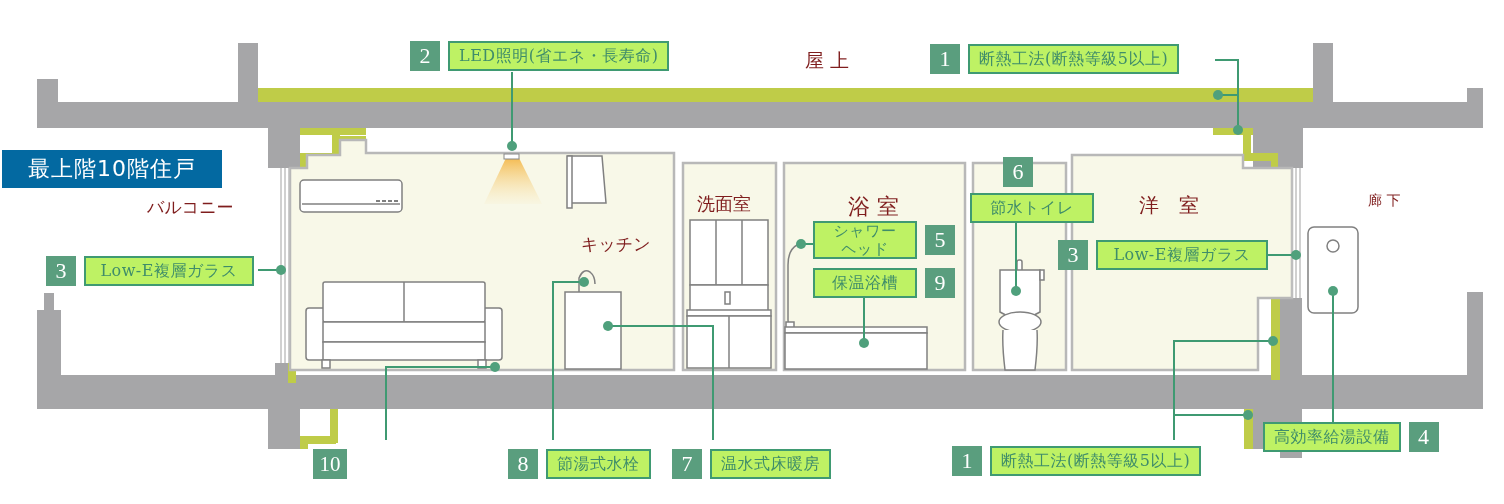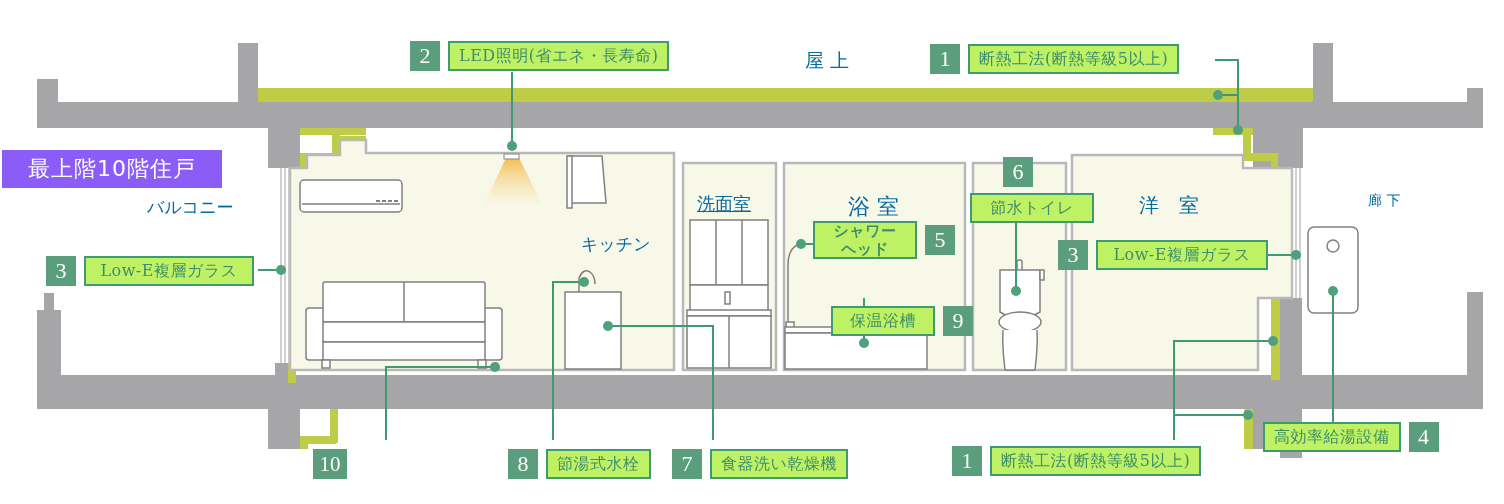--- a/index.html
+++ b/index.html
@@ -9,23 +9,23 @@
   svg.diagram { position: absolute; left: 0; top: 0; }
   .label { position: absolute; display: flex; align-items: stretch; height: 30px; }
   .num { background: #5a9e7e; color: #ffffff; width: 30px; height: 30px;
          display: flex; align-items: center; justify-content: center;
          font-size: 22px; font-family: "Liberation Serif", serif; }
   .num.wide { width: 34px; font-size: 21px; }
   .box { border: 2px solid #3f9a72; background: #bef264; color: #3f8d6a;
          height: 26px; display: flex; align-items: center; justify-content: center;
          padding: 0 9px; font-size: 16px; white-space: nowrap; letter-spacing: 0.5px; }
   .gap { width: 8px; }
-  .room { position: absolute; color: #0369a1; font-size: 17px; white-space: nowrap; }
+  .room { position: absolute; color: #7f1d1d; font-size: 17px; white-space: nowrap; }
   .title { position: absolute; left: 2px; top: 150px; width: 220px; height: 38px;
-           background: #8b5cf6; color: #ffffff; font-size: 22px;
+           background: #0369a1; color: #ffffff; font-size: 22px;
            display: flex; align-items: center; justify-content: center;
            font-family: "DejaVu Sans", "Liberation Sans", sans-serif; letter-spacing: 1px; }
   .two-line { flex-direction: column; line-height: 18px; font-size: 15px; height: 38px; padding: 0 14px; }
 </style>
 </head>
 <body>
 
 <div id="stage">
 
   <svg class="diagram" width="1504" height="504" viewBox="0 0 1504 504">
@@ -190,21 +190,21 @@
       <circle cx="1248" cy="415" r="5"></circle>
       <circle cx="1333" cy="291" r="5"></circle>
     </g>
   </svg>
 
   <div class="title">最上階10階住戸</div>
 
   <div class="room" style="left:805px;top:48px;font-size:19px;">屋 上</div>
   <div class="room" style="left:147px;top:196px;">バルコニー</div>
   <div class="room" style="left:581px;top:233px;">キッチン</div>
-  <div class="room" style="left:697px;top:192px;font-size:18px;text-decoration:underline;">洗面室</div>
+  <div class="room" style="left:697px;top:192px;font-size:18px;">洗面室</div>
   <div class="room" style="left:848px;top:192px;font-size:22px;">浴 室</div>
   <div class="room" style="left:1139px;top:192px;font-size:20px;">洋　室</div>
   <div class="room" style="left:1368px;top:192px;font-size:14px;">廊 下</div>
 
   <div class="label" style="left:410px;top:41px;">
     <div class="num">2</div>
     <div class="gap"></div>
     <div class="box">LED照明(省エネ・長寿命)</div>
   </div>
 
@@ -214,29 +214,29 @@
     <div class="box">断熱工法(断熱等級5以上)</div>
   </div>
 
   <div class="label" style="left:46px;top:256px;">
     <div class="num">3</div>
     <div class="gap"></div>
     <div class="box" style="width:148px;">Low-E複層ガラス</div>
   </div>
 
   <div class="label" style="left:813px;top:221px;height:38px;">
-    <div class="box two-line" style="width:72px;height:34px;font-weight:bold;">
+    <div class="box two-line" style="width:72px;height:34px;">
       <span>シャワー</span>
       <span>ヘッド</span>
     </div>
     <div class="gap"></div>
     <div class="num" style="margin-top:4px;">5</div>
   </div>
 
-  <div class="label" style="left:831px;top:268px;margin-top:38px;">
+  <div class="label" style="left:813px;top:268px;">
     <div class="box" style="width:82px;">保温浴槽</div>
     <div class="gap"></div>
     <div class="num">9</div>
   </div>
 
   <div class="num" style="position:absolute;left:1003px;top:157px;">6</div>
   <div class="box" style="position:absolute;left:970px;top:193px;width:78px;padding:0 21px;">節水トイレ</div>
 
   <div class="label" style="left:1058px;top:240px;">
     <div class="num">3</div>
@@ -257,21 +257,21 @@
 
   <div class="label" style="left:508px;top:449px;">
     <div class="num">8</div>
     <div class="gap"></div>
     <div class="box">節湯式水栓</div>
   </div>
 
   <div class="label" style="left:672px;top:449px;">
     <div class="num">7</div>
     <div class="gap"></div>
-    <div class="box">食器洗い乾燥機</div>
+    <div class="box">温水式床暖房</div>
   </div>
 
   <div class="label" style="left:952px;top:446px;">
     <div class="num">1</div>
     <div class="gap"></div>
     <div class="box">断熱工法(断熱等級5以上)</div>
   </div>
 
 </div>
 

